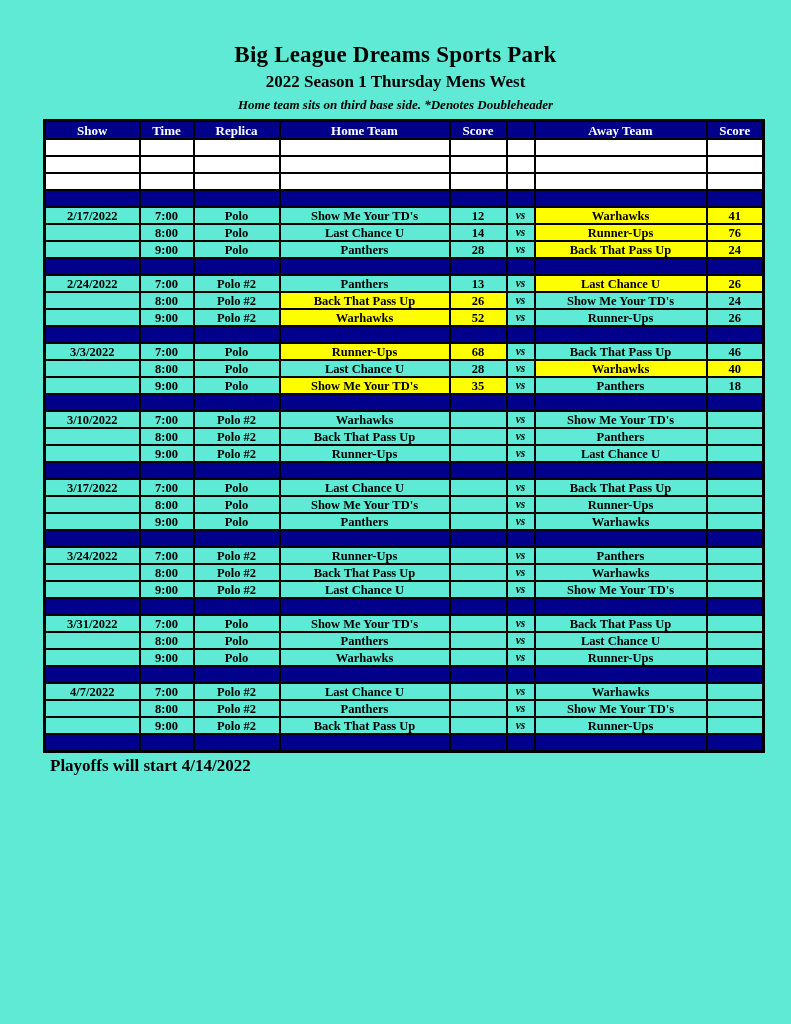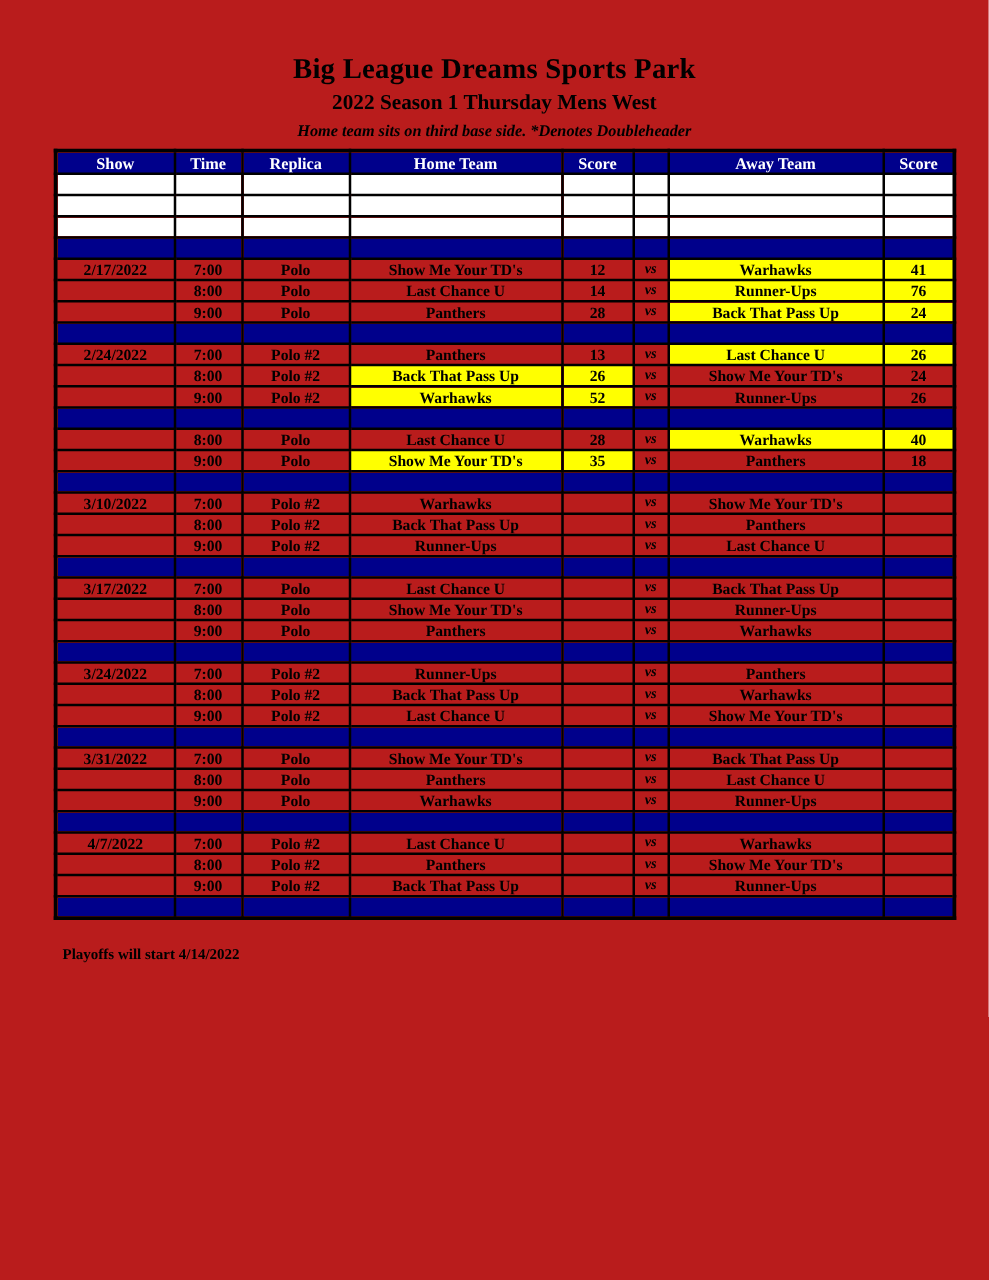--- a/index.html
+++ b/index.html
@@ -1,19 +1,19 @@
 <!DOCTYPE html>
 <html><head>
 <meta charset="utf-8">
 <style>
   html,body{margin:0;padding:0;background:#ffffff;}
   .page{
     position:relative;
     width:791px;height:1024px;
-    background:#b91c1c;
+    background:#5eead4;
     font-family:"Liberation Serif","DejaVu Serif",serif;
     color:#000;
     overflow:hidden;
   }
   .doc-header{text-align:center;padding-top:42px;}
   .doc-title{
     font-size:23px;font-weight:bold;margin:0;line-height:1.15;
     letter-spacing:.2px;
   }
   .doc-subtitle{
@@ -46,22 +46,22 @@
     color:var(--header-text,#fff);
     font-size:13px;
     height:16px;
   }
   tr.sep td{background:var(--navy,#00008B);}
   tr.spacer td{background:#fff;}
   tr.spacer-light td{border-top:2px solid #8a8a8a;}
   td.win{background:var(--yellow,#FFFF00);}
   td.vs-cell{font-style:italic;font-size:11.5px;text-align:center;}
   .doc-footer{
-    margin:20px 0 0 50px;
-    font-size:12px;
+    margin:3px 0 0 50px;
+    font-size:17px;
     font-weight:bold;
   }
 </style>
 </head>
 <body>
 
 <div class="page" style="--navy: #00008B; --yellow: #FFFF00; --header-text: #FFFFFF;">
   <div class="doc-header">
     <h1 class="doc-title">Big League Dreams Sports Park</h1>
     <h2 class="doc-subtitle">2022 Season 1 Thursday Mens West</h2>
@@ -206,20 +206,30 @@
           <td></td>
           <td></td>
           <td></td>
           <td></td>
           <td></td>
           <td></td>
           <td></td>
           <td></td>
         </tr>
         <tr class="game">
+          <td>3/3/2022</td>
+          <td>7:00</td>
+          <td>Polo</td>
+          <td class="win">Runner-Ups</td>
+          <td class="win">68</td>
+          <td class="vs-cell">vs</td>
+          <td>Back That Pass Up</td>
+          <td>46</td>
+        </tr>
+        <tr class="game">
           <td></td>
           <td>8:00</td>
           <td>Polo</td>
           <td>Last Chance U</td>
           <td>28</td>
           <td class="vs-cell">vs</td>
           <td class="win">Warhawks</td>
           <td class="win">40</td>
         </tr>
         <tr class="game">

